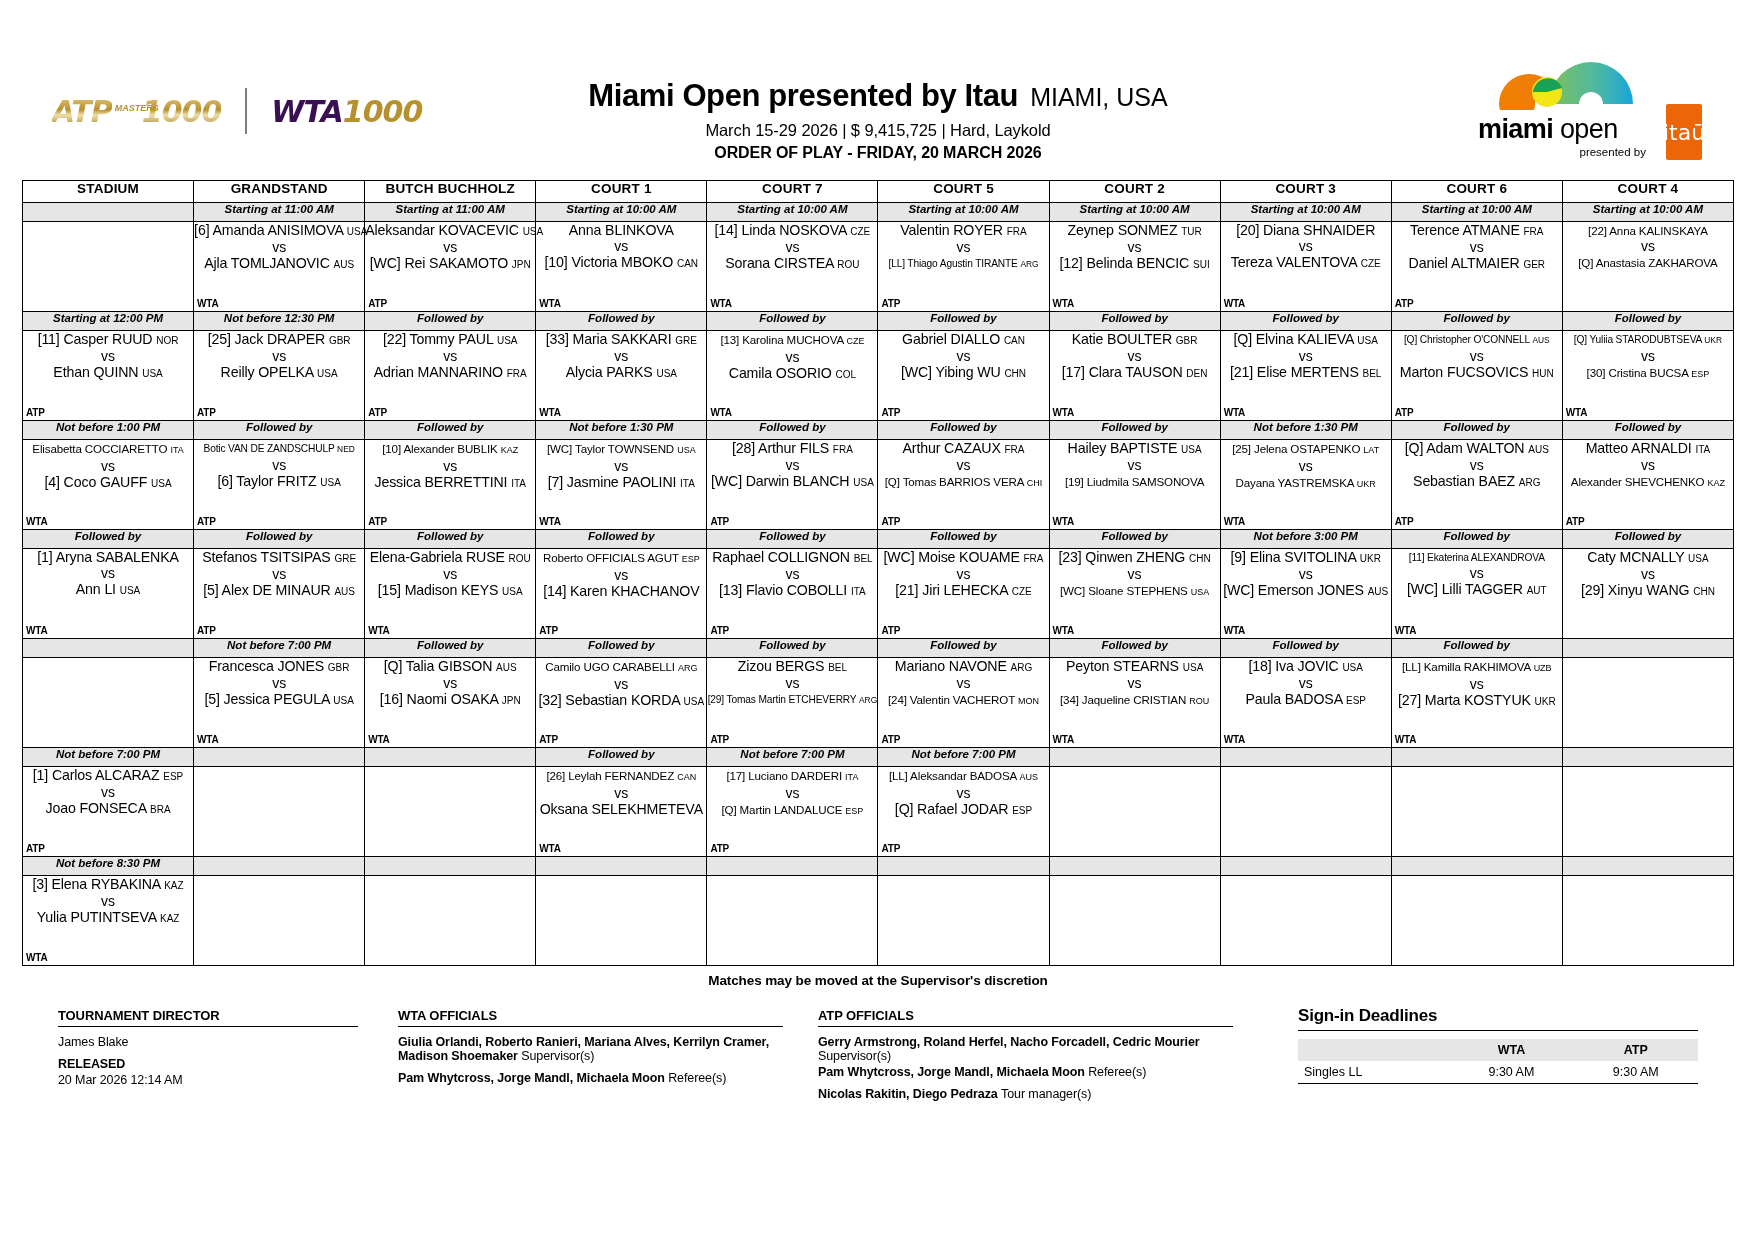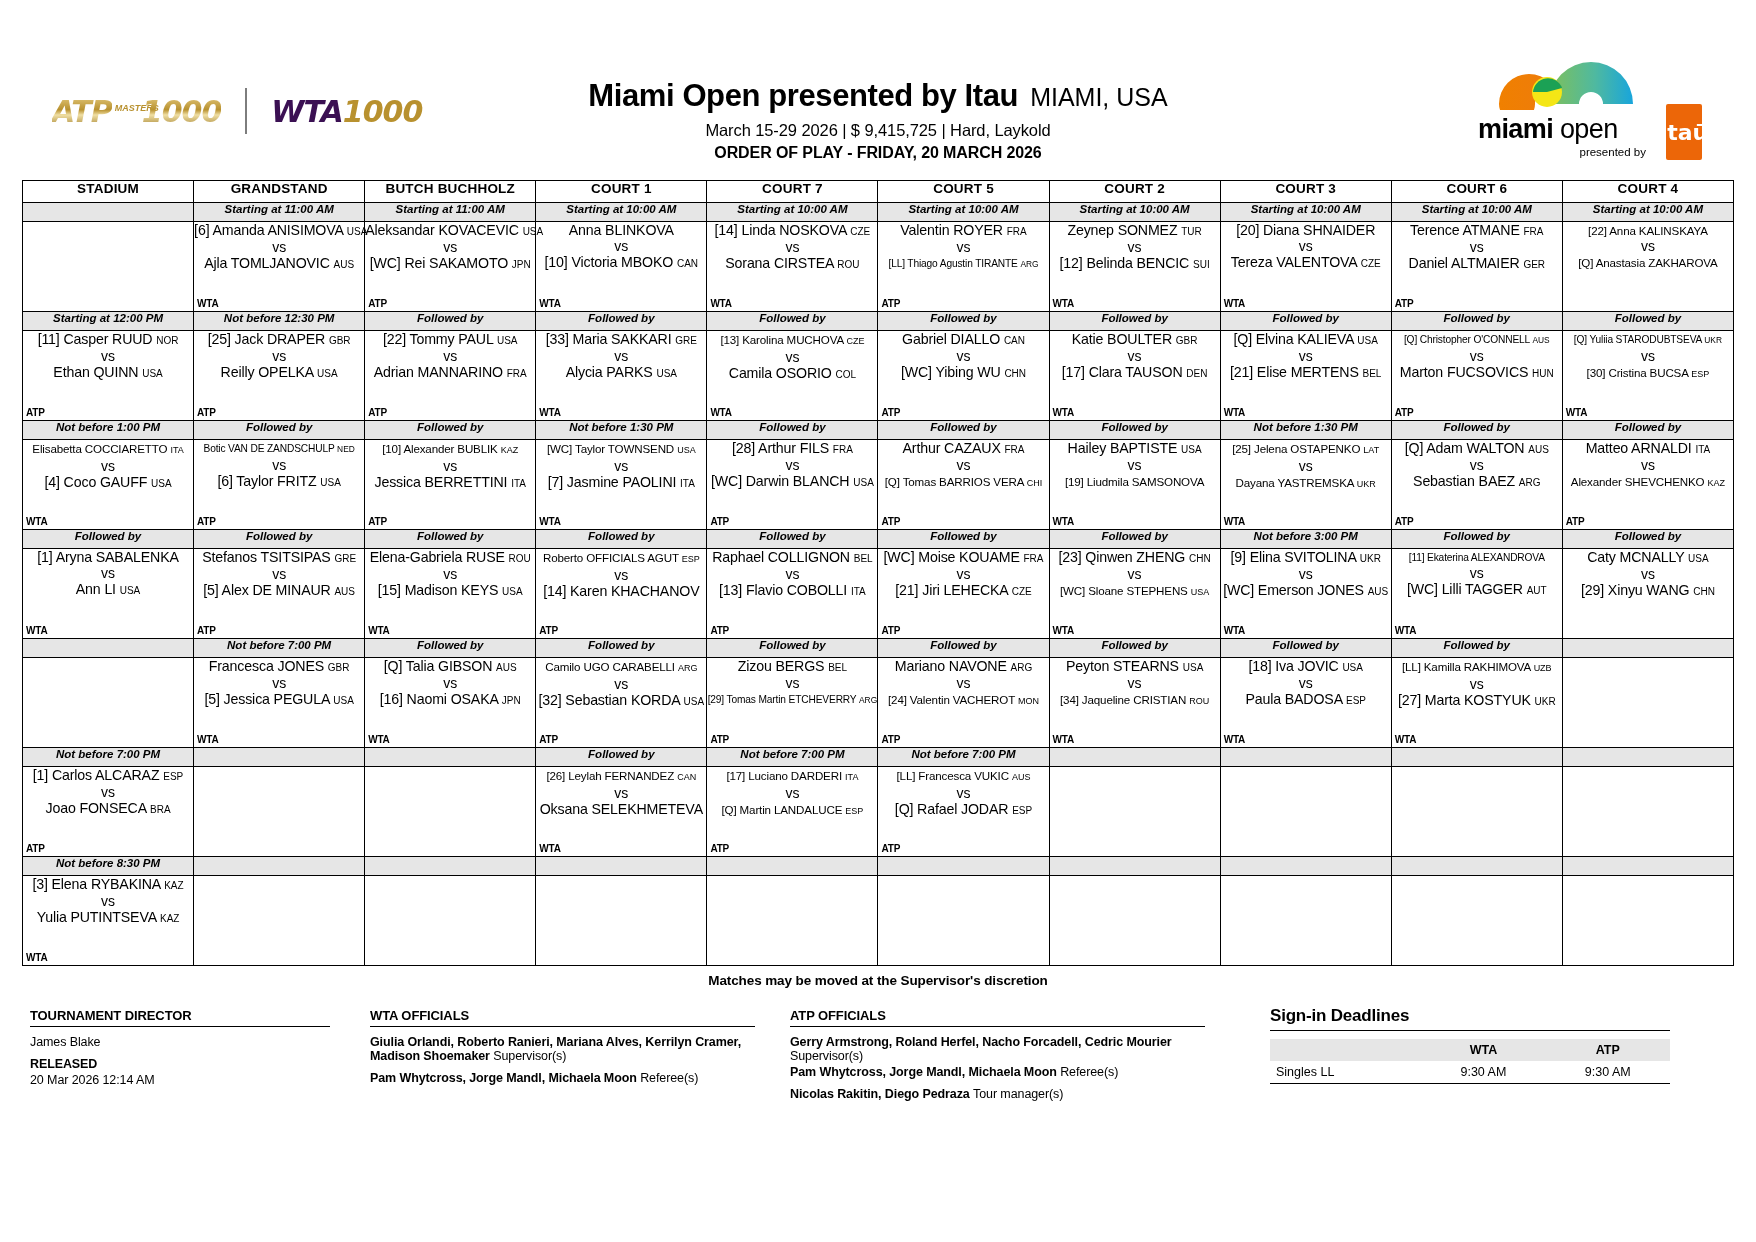--- a/index.html
+++ b/index.html
@@ -76,21 +76,21 @@
   }
   .mo-arc { position:relative; width: 190px; height: 62px; margin: 0 auto; }
   .mo-arc svg { display:block; }
   .mo-name { margin-top: 4px; font-size: 27px; letter-spacing:-0.6px; text-align:left; padding-left:6px;}
   .mo-name b { font-weight: bold; }
   .mo-name span { font-weight: normal; }
   .mo-pres { font-size: 11.5px; text-align:right; padding-right: 58px; margin-top:1px; }
   .itau-badge {
     position:absolute; right:2px; bottom:-2px;
     width: 36px; height: 56px; border-radius: 2px;
-    background:#ec6608; color:#fff; font-size: 22px; font-weight:bold;
+    background:#ec6608; color:#fff; font-size: 22px; font-weight:normal;
     display:flex; align-items:center; justify-content:center;
     font-family:"DejaVu Sans", sans-serif;
   }
 
   
   .grid-wrap { padding: 0 22px; }
   table.oop {
     width: 100%;
     border-collapse: collapse;
     table-layout: fixed;
@@ -124,21 +124,21 @@
     font-size: 10px; font-weight: bold; letter-spacing:-0.2px;
   }
 
   .disclaimer {
     text-align:center; font-size: 13.5px; font-weight: bold;
     margin-top: 7px; letter-spacing:-0.1px;
   }
 
   
   .footer {
-    display:flex; padding: 18px 30px 0 30px; gap: 0px;
+    display:flex; padding: 18px 30px 0 30px; gap: 0px; justify-content: center;
   }
   .fcol { }
   .fcol.c1 { width: 340px; }
   .fcol.c2 { width: 420px; }
   .fcol.c3 { width: 460px; }
   .fcol.c4 { width: 420px; padding-left: 20px; }
   .fhead {
     font-size: 13px; font-weight: bold; letter-spacing:-0.1px;
     padding-bottom: 3px; border-bottom: 1.5px solid #000;
     display:inline-block; min-width: 300px;
@@ -619,21 +619,21 @@
               <div class="pl"><span>Oksana SELEKHMETEVA</span></div>
               <div class="tour">WTA</div>
             </td>
             <td class="matchcell">
               <div class="pl small"><span>[17] Luciano DARDERI</span> <span class="nat">ITA</span></div>
               <div class="vs">vs</div>
               <div class="pl small"><span>[Q] Martin LANDALUCE</span> <span class="nat">ESP</span></div>
               <div class="tour">ATP</div>
             </td>
             <td class="matchcell">
-              <div class="pl small"><span>[LL] Francesca VUKIC</span> <span class="nat">AUS</span></div>
+              <div class="pl small"><span>[LL] Aleksandar BADOSA</span> <span class="nat">AUS</span></div>
               <div class="vs">vs</div>
               <div class="pl"><span>[Q] Rafael JODAR</span> <span class="nat">ESP</span></div>
               <div class="tour">ATP</div>
             </td>
             <td class="matchcell empty"></td>
             <td class="matchcell empty"></td>
             <td class="matchcell empty"></td>
             <td class="matchcell empty"></td>
           </tr>
           <tr>

